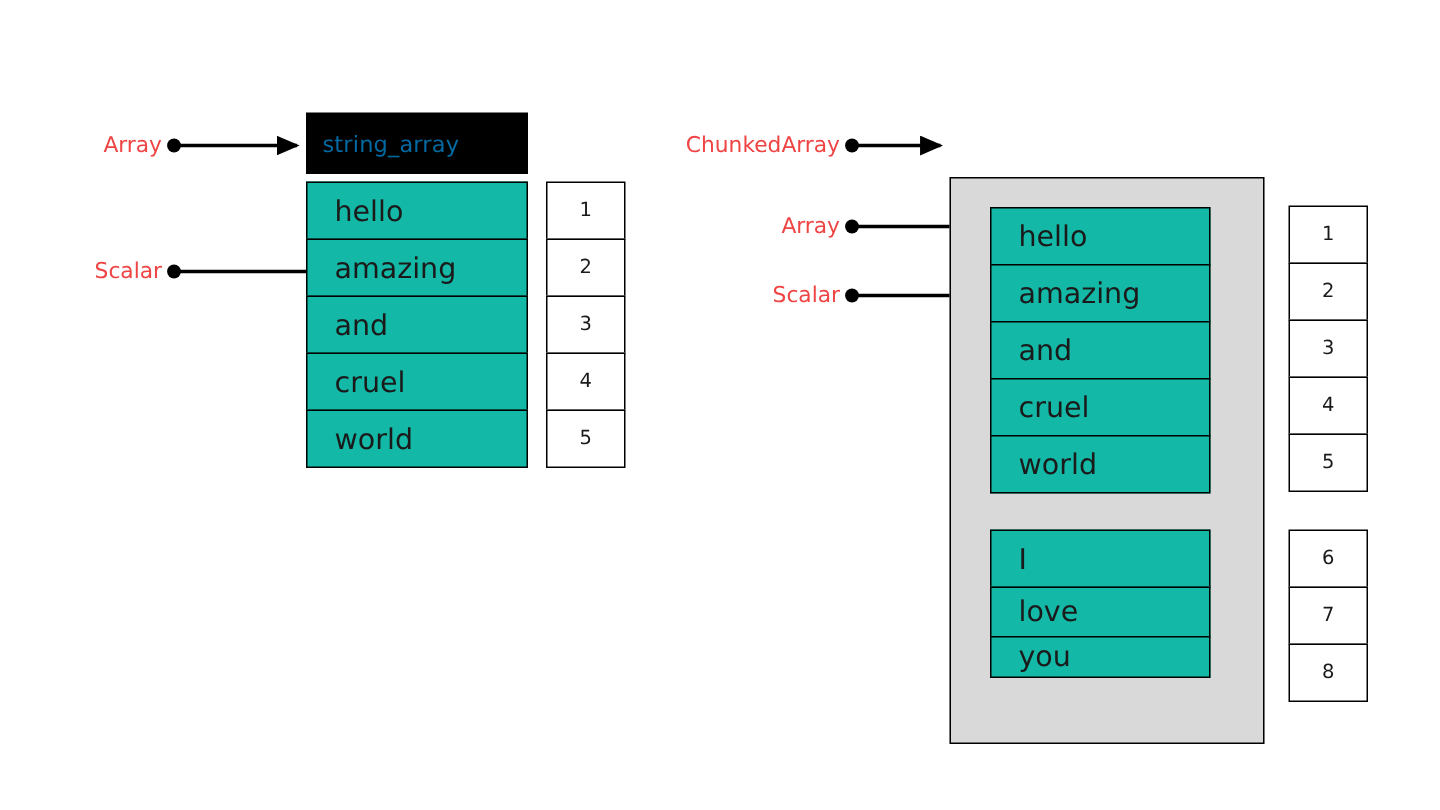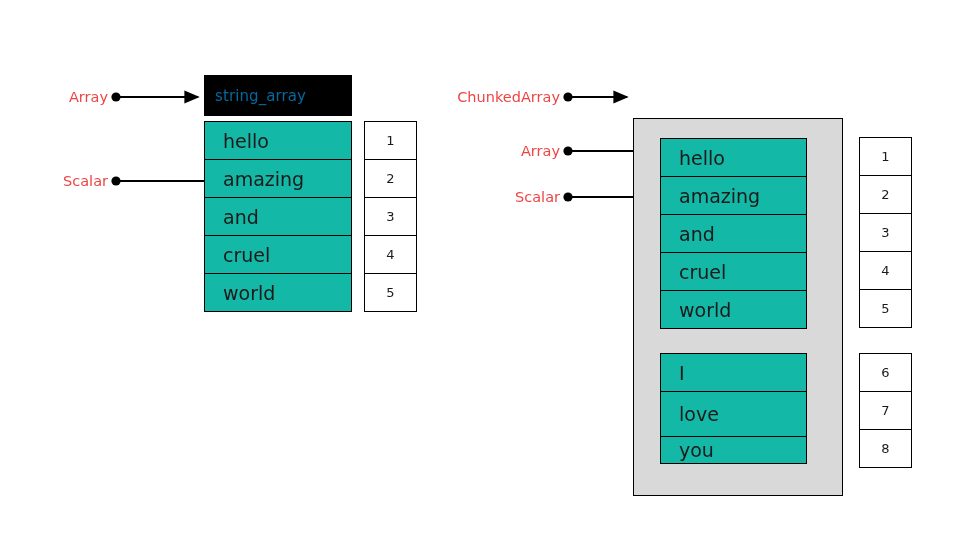--- a/index.html
+++ b/index.html
@@ -156,21 +156,21 @@
   <div class="abs" style="left:660px; top:138px; width:147px;">
     <div class="cell" style="height:39px;">hello</div>
     <div class="cell" style="height:39px;">amazing</div>
     <div class="cell" style="height:39px;">and</div>
     <div class="cell" style="height:39px;">cruel</div>
     <div class="cell" style="height:39px;">world</div>
   </div>
 
   <div class="abs" style="left:660px; top:353px; width:147px;">
     <div class="cell" style="height:39px;">I</div>
-    <div class="cell" style="height:46px;">love</div>
+    <div class="cell" style="height:34px;">love</div>
     <div class="cell" style="height:28px;">you</div>
   </div>
 
   <div class="abs" style="left:859px; top:137px; width:53px;">
     <div class="idx-cell" style="height:39px;">1</div>
     <div class="idx-cell" style="height:39px;">2</div>
     <div class="idx-cell" style="height:39px;">3</div>
     <div class="idx-cell" style="height:39px;">4</div>
     <div class="idx-cell" style="height:39px;">5</div>
   </div>

